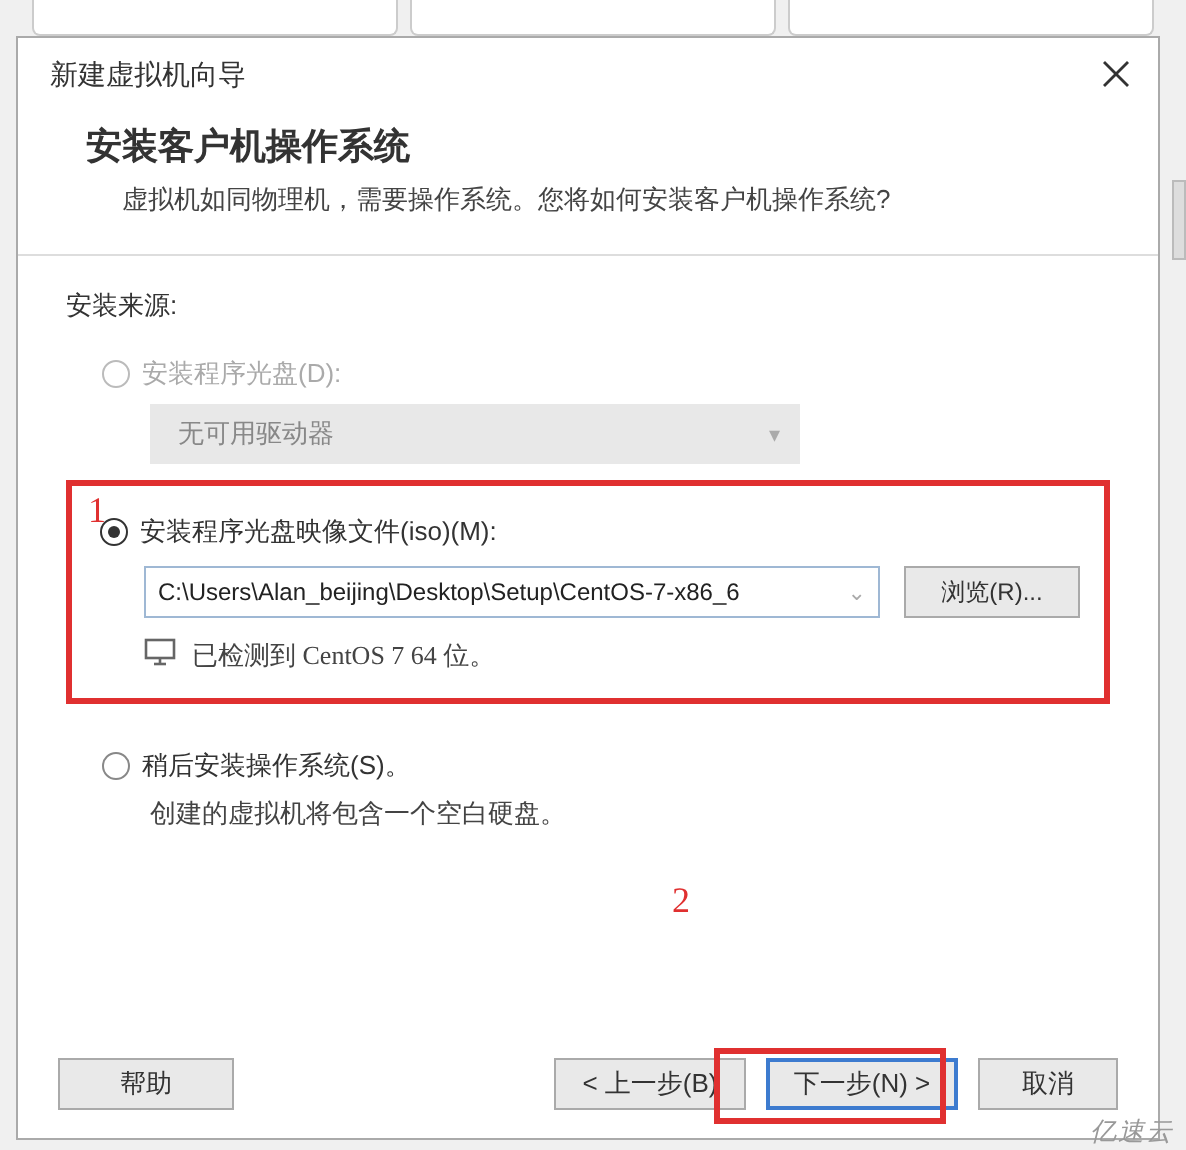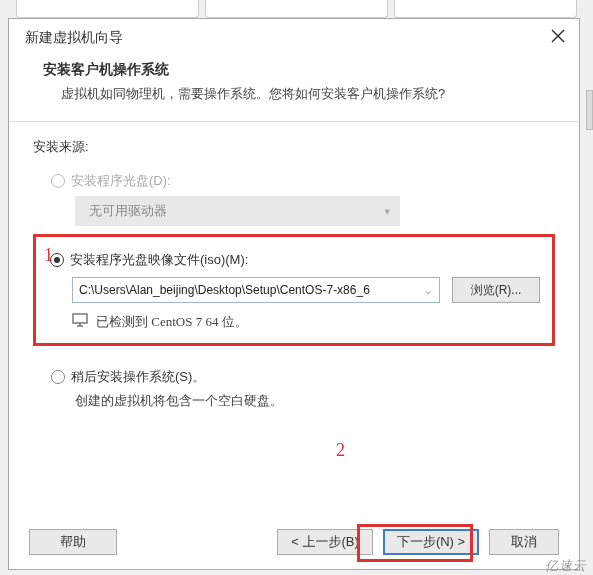--- a/index.html
+++ b/index.html
@@ -1,24 +1,24 @@
 <!DOCTYPE html>
 <html><head>
   <meta charset="utf-8">
   <style>
     * { box-sizing: border-box; margin: 0; padding: 0; }
     body { font-family: "Microsoft YaHei", "Segoe UI", sans-serif; font-size: 13px; color: #333; background: #f0f0f0; width: 593px; height: 575px; position: relative; }
     .tabs-bg { display: flex; gap: 6px; padding: 0 16px; height: 18px; }
     .tabs-bg .tab { flex: 1; background: #fff; border: 1px solid #ccc; border-top: none; border-radius: 0 0 4px 4px; }
     .dialog { position: absolute; top: 18px; left: 8px; width: 572px; height: 552px; background: #fff; border: 1px solid #aaa; display: flex; flex-direction: column; }
-    .titlebar { display: flex; align-items: flex-start; justify-content: space-between; padding: 10px 14px 10px 16px; gap: 28px; }
+    .titlebar { display: flex; align-items: flex-end; justify-content: space-between; padding: 10px 14px 10px 16px; gap: 28px; }
     .titlebar-title { font-size: 14px; }
     .close-x svg { width: 14px; height: 14px; stroke: #333; stroke-width: 1.4; }
     .header { padding: 4px 34px 18px 34px; border-bottom: 1px solid #ddd; }
-    .header-title { font-weight: bold; font-size: 14px; margin-bottom: 6px; }
+    .header-title { font-weight: bold; font-size: 18px; margin-bottom: 6px; }
     .header-sub { font-size: 13px; color: #444; padding-left: 18px; }
     .content { flex: 1; padding: 16px 24px 10px 24px; position: relative; }
     .source-label { margin-bottom: 16px; }
     .opt { margin: 8px 0 8px 18px; }
     .radio-row { display: flex; align-items: center; gap: 6px; margin-bottom: 6px; }
     .radio { width: 14px; height: 14px; border-radius: 50%; border: 1.5px solid #888; display: inline-flex; align-items: center; justify-content: center; flex-shrink: 0; }
     .radio.disabled { border-color: #bbb; }
     .radio.checked { border-color: #333; }
     .radio.checked::after { content: ""; width: 6px; height: 6px; border-radius: 50%; background: #333; }
     .opt-disabled { color: #aaa; }

